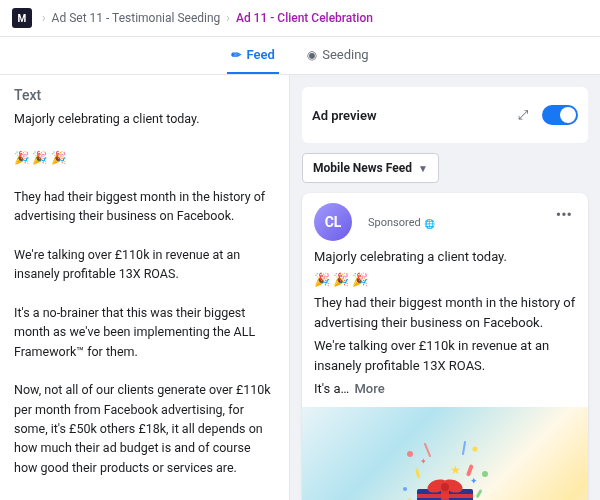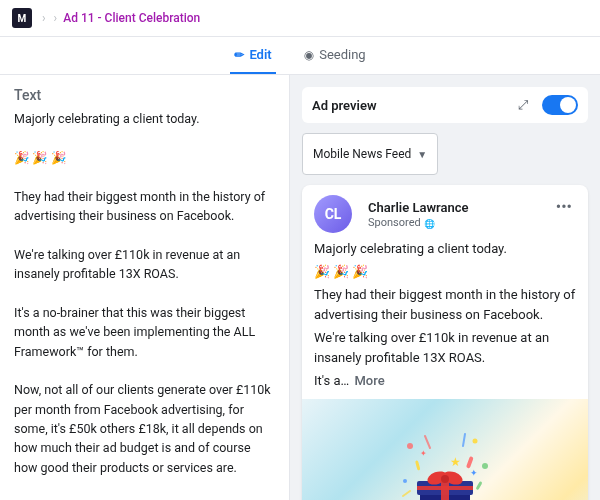--- a/index.html
+++ b/index.html
@@ -100,21 +100,21 @@
       overflow-y: auto;
       padding: 12px;
       background: #f0f2f5;
     }
     .ad-preview-header {
       display: flex;
       align-items: center;
       justify-content: space-between;
       margin-bottom: 10px;
       background: #fff;
-      padding: 8px 10px;
+      padding: 18px 10px;
       border-radius: 6px;
     }
     .ad-preview-label {
       font-size: 13px;
       font-weight: 600;
       color: #1c1e21;
       display: flex;
       align-items: center;
       gap: 6px;
     }
@@ -146,28 +146,29 @@
       border-radius: 50%;
       top: 2px;
       right: 2px;
     }
 
     
     .placement-dropdown {
       display: inline-flex;
       align-items: center;
       gap: 6px;
-      padding: 13px 10px;
+      padding: 7px 10px;
       border: 1px solid #ccd0d5;
       border-radius: 4px;
       font-size: 12px;
       color: #1c1e21;
       background: #fff;
       cursor: pointer;
       margin-bottom: 10px;
+      font-weight: bold;
     }
     .dropdown-arrow { font-size: 10px; color: #606770; }
 
     
     .ad-card {
       background: #fff;
       border-radius: 8px;
       overflow: hidden;
       box-shadow: 0 1px 3px rgba(0,0,0,0.1);
     }
@@ -261,28 +262,29 @@
     .right-panel::-webkit-scrollbar-thumb { background: #ccc; border-radius: 2px; }
   </style>
 </head>
 <body>
 
 <div class="breadcrumb">
   <div class="breadcrumb-logo">
     <span>M</span>
   </div>
   <span class="breadcrumb-sep">›</span>
+  <span class="breadcrumb-link">Ad Set 11 - Testimonial Seeding</span>
   <span class="breadcrumb-sep">›</span>
   <span class="breadcrumb-current">Ad 11 - Client Celebration</span>
 </div>
 
 <div class="tabs">
   <div class="tab active">
     <span class="tab-icon">✏</span>
-    <span>Edit</span>
+    <span>Feed</span>
   </div>
   <div class="tab">
     <span class="tab-icon">◉</span>
     <span>Seeding</span>
   </div>
 </div>
 
 <div class="main-layout">
 
   <div class="left-panel">
@@ -332,21 +334,20 @@
 
     
     <div class="ad-card">
 
       <div class="ad-card-header">
         <div class="advertiser-info">
           <div class="avatar">
             <div class="avatar-img">CL</div>
           </div>
           <div>
-            <div class="advertiser-name">Charlie Lawrance</div>
             <div class="sponsored-row">
               <span class="sponsored-text">Sponsored</span>
               <span class="globe-icon">🌐</span>
             </div>
           </div>
         </div>
         <div class="more-btn">•••</div>
       </div>
 
       <div class="ad-body-text">

